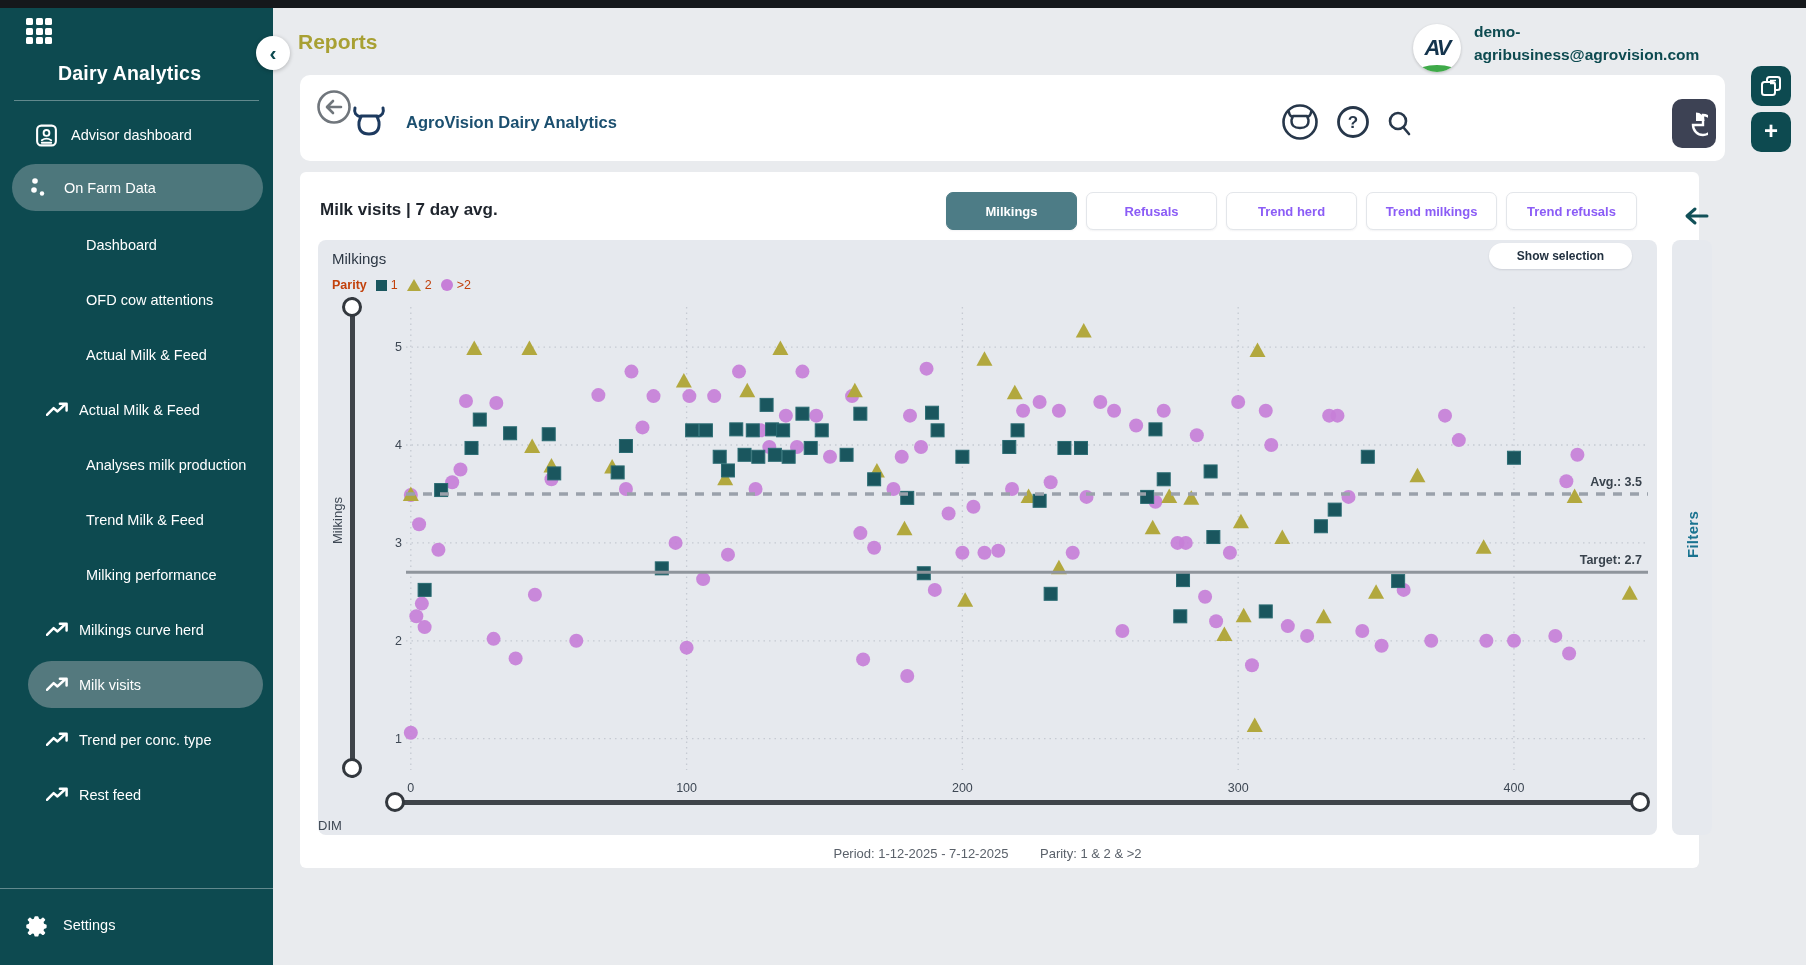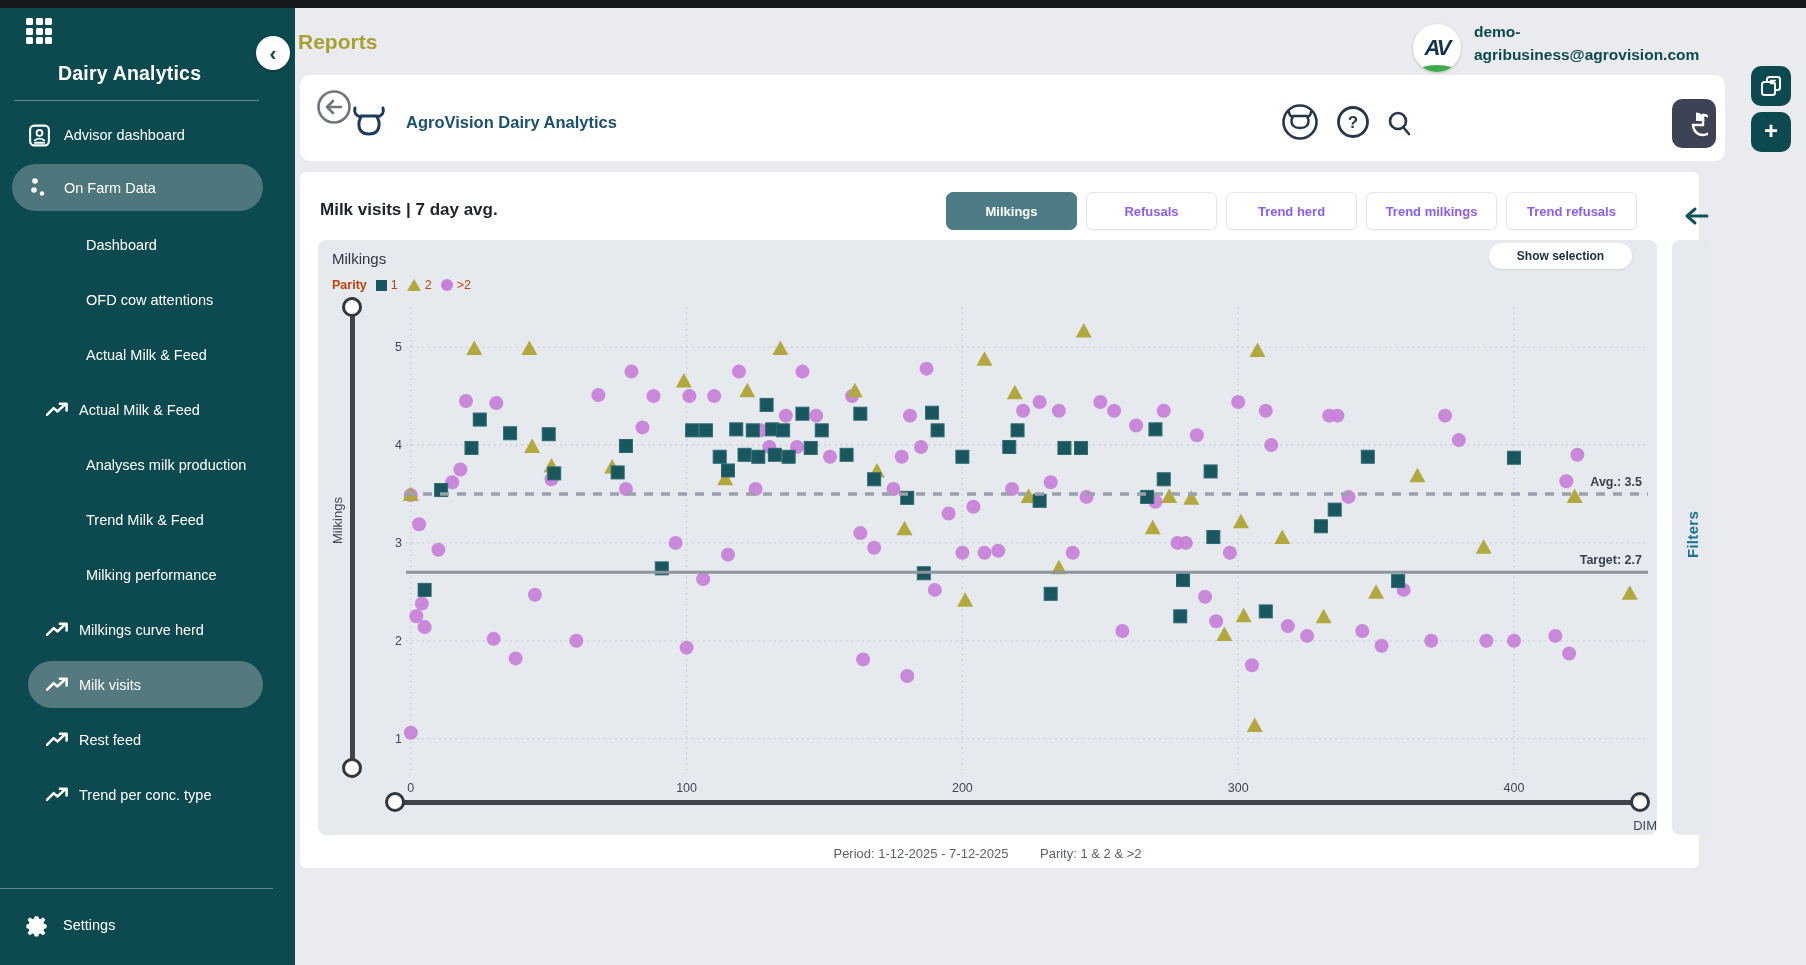--- a/index.html
+++ b/index.html
@@ -5,30 +5,30 @@
   * { margin:0; padding:0; box-sizing:border-box; }
   html,body { width:1806px; height:965px; overflow:hidden;
     font-family:"Liberation Sans", sans-serif; background:#e9ebee; }
   .abs { position:absolute; }
   #stage { position:relative; width:1806px; height:965px; }
 
   
   #topbar { left:0; top:0; width:1806px; height:8px; background:#15181c; z-index:60; }
 
   
-  #sidebar { left:0; top:0; width:295px; height:965px; background:#0d4a50; color:#fff; z-index:10; }
+  #sidebar { left:0; top:0; width:273px; height:965px; background:#0d4a50; color:#fff; z-index:10; }
   #grid-icon { left:26px; top:18px; width:28px; height:28px; display:grid;
     grid-template-columns:repeat(3,7px); grid-template-rows:repeat(3,7px); gap:2.5px; }
   #grid-icon i { background:#fff; border-radius:1.5px; }
   #side-title { left:58px; top:62px; font-size:19.5px; font-weight:bold; letter-spacing:.2px; }
   .side-divider { left:14px; width:245px; height:1px; background:rgba(255,255,255,.35); }
   #nav { left:0; top:112px; width:273px; }
   .nav-row { display:flex; align-items:center; color:#fff; font-size:14.5px; cursor:pointer; }
   .nav-row .ic { width:26px; display:flex; justify-content:center; align-items:center; flex:none; }
-  .lvl0 { height:46px; padding-left:26px; gap:12px; }
+  .lvl0 { height:46px; padding-left:33px; gap:12px; }
   .lvl0.selected { background:#4d777c; border-radius:26px; margin:6px 10px 6px 12px; padding-left:14px; height:47px; }
   .sub { height:55px; padding-left:44px; gap:9px;align-items:center; }
   .sub .spacer { width:33px; flex:none; }
   .sub.selected { background:#54797e; border-radius:24px; margin:0 10px 0 28px; padding-left:16px; height:47px; margin-top:4px; margin-bottom:4px; }
   #settings-div { top:888px; }
   #settings-row { left:0; top:902px; width:273px; height:46px; display:flex; align-items:center; gap:13px; padding-left:24px; font-size:14.5px; cursor:pointer; }
 
   
   #collapse-btn { left:256px; top:36px; width:34px; height:34px; border-radius:50%;
     background:#fff; z-index:40; box-shadow:0 1px 4px rgba(0,0,0,.25);
@@ -99,21 +99,21 @@
   
   #vslider-track { left:32px; top:57px; width:5px; height:481px; background:#3f444a; border-radius:3px; }
   .handle { width:20px; height:20px; background:#fff; border:3px solid #33383e; border-radius:50%;
     cursor:pointer; z-index:5; }
   #vh-top { left:24px; top:57px; }
   #vh-bottom { left:24px; top:518px; }
   
   #hslider-track { left:77px; top:560px; width:1245px; height:5px; background:#3f444a; border-radius:3px; }
   #hh-left { left:67px; top:552px; }
   #hh-right { left:1312px; top:552px; }
-  #xlabel { left:0; top:578px; width:1339px; text-align:right; font-size:13px; color:#3e4854; }
+  #xlabel { left:0; top:578px; width:1339px; text-align:left; font-size:13px; color:#3e4854; }
 
   
   #filters-rail { left:1372px; top:68px; width:40px; height:595px; background:#e6e9ee; border-radius:8px; cursor:pointer; }
   #filters-text { left:-55px; top:286px; width:150px; text-align:center; transform:rotate(-90deg);
     font-size:15px; font-weight:bold; color:#1a7390; letter-spacing:.3px; }
 
   #chart-footer { left:18px; top:674px; width:1339px; text-align:center; font-size:13px; color:#5a616a; }
   #chart-footer span { margin:0 14px; }
 </style>
 </head>
@@ -208,30 +208,30 @@
           </span>
           <span>Milk visits</span>
         </div>
         <div class="nav-row sub">
           <span class="ic">
             <svg width="23" height="16" viewBox="0 0 24 16">
               <path d="M1 13 L8 6 l4 3.5 L20 2" fill="none" stroke="#fff" stroke-width="2.6" stroke-linecap="round" stroke-linejoin="round"></path>
               <path d="M14.5 1.5 h7 v7" fill="none" stroke="#fff" stroke-width="2.6" stroke-linecap="round" stroke-linejoin="round"></path>
             </svg>
           </span>
-          <span>Rest feed</span>
+          <span>Trend per conc. type</span>
         </div>
         <div class="nav-row sub">
           <span class="ic">
             <svg width="23" height="16" viewBox="0 0 24 16">
               <path d="M1 13 L8 6 l4 3.5 L20 2" fill="none" stroke="#fff" stroke-width="2.6" stroke-linecap="round" stroke-linejoin="round"></path>
               <path d="M14.5 1.5 h7 v7" fill="none" stroke="#fff" stroke-width="2.6" stroke-linecap="round" stroke-linejoin="round"></path>
             </svg>
           </span>
-          <span>Trend per conc. type</span>
+          <span>Rest feed</span>
         </div>
       </div>
     <div class="side-divider abs" id="settings-div" style="left:0;width:273px"></div>
     <div id="settings-row" class="abs">
       <span class="ic"><svg width="26" height="26" viewBox="0 0 24 24">
             <path fill="#fff" d="M12 8.2a3.8 3.8 0 1 0 0 7.6 3.8 3.8 0 0 0 0-7.6zm0 5.8a2 2 0 1 1 0-4 2 2 0 0 1 0 4zm9.4-1l-2-.6a7.6 7.6 0 0 0-.4-1.6l1.4-1.6a.9.9 0 0 0 0-1.2l-1.4-1.4a.9.9 0 0 0-1.2 0l-1.6 1.4c-.5-.2-1-.4-1.6-.4l-.6-2a.9.9 0 0 0-.9-.6h-2a.9.9 0 0 0-.9.6l-.6 2c-.6 0-1.1.2-1.6.4L6.4 6.6a.9.9 0 0 0-1.2 0L3.8 8a.9.9 0 0 0 0 1.2l1.4 1.6c-.2.5-.3 1-.4 1.6l-2 .6a.9.9 0 0 0-.6.9v2c0 .4.2.8.6.9l2 .6c.1.6.2 1.1.4 1.6l-1.4 1.6a.9.9 0 0 0 0 1.2l1.4 1.4c.3.3.9.3 1.2 0l1.6-1.4c.5.2 1 .4 1.6.4l.6 2c.1.4.5.6.9.6h2c.4 0 .8-.2.9-.6l.6-2c.6 0 1.1-.2 1.6-.4l1.6 1.4c.3.3.9.3 1.2 0l1.4-1.4a.9.9 0 0 0 0-1.2l-1.4-1.6c.2-.5.3-1 .4-1.6l2-.6c.4-.1.6-.5.6-.9v-2a.9.9 0 0 0-.6-.9z" transform="scale(0.95)"></path>
           </svg></span>
       <span>Settings</span>
     </div>
   </div>

